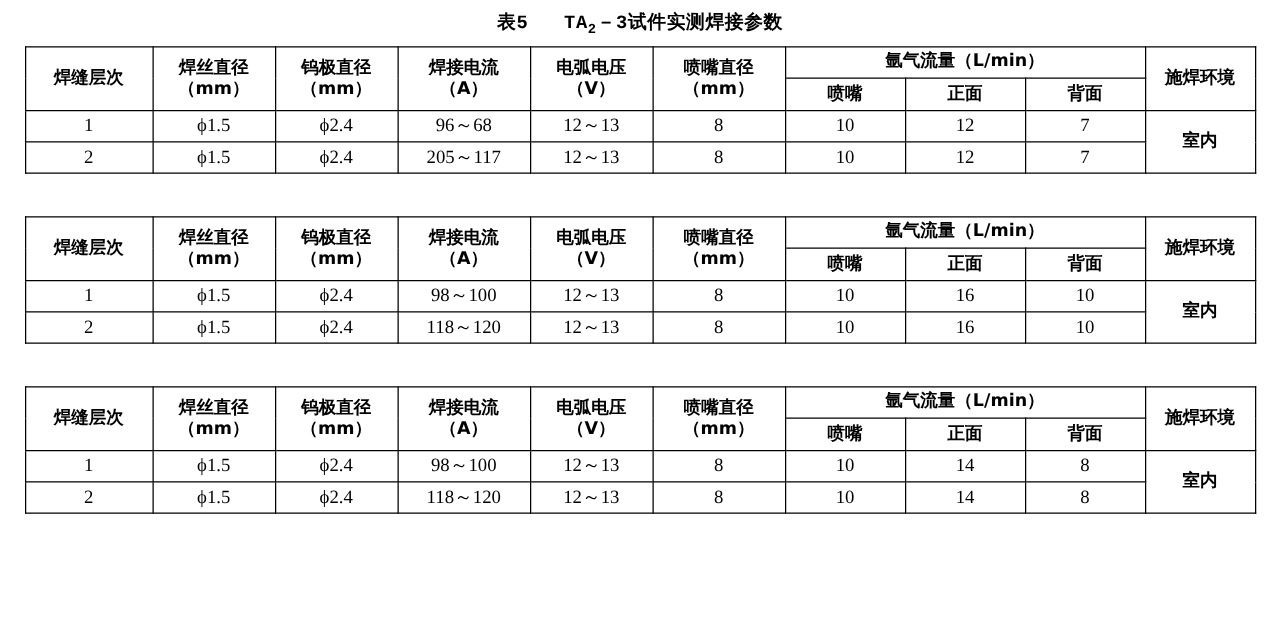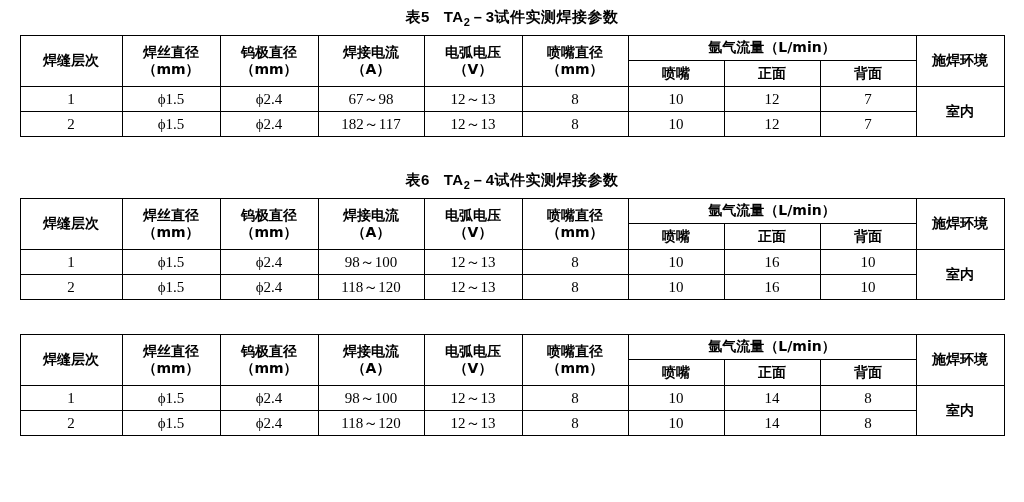--- a/index.html
+++ b/index.html
@@ -17,21 +17,21 @@
   .page {
     position: relative;
     width: 1024px;
     height: 502px;
   }
   .table-block {
     margin: 0 auto;
   }
   .table-caption {
     text-align: center;
-    font-family: Liberation Sans, sans-serif;
+    font-family: Liberation Mono, monospace;
     font-size: 15px;
     font-weight: 700;
     letter-spacing: 0.5px;
     padding-bottom: 7px;
   }
   .table-caption .cap-num {
     font-weight: 700;
   }
   .table-caption .cap-sub {
     font-size: 11px;
@@ -135,118 +135,38 @@
         </tr>
         <tr>
           <th class="sub-head">喷嘴</th>
           <th class="sub-head">正面</th>
           <th class="sub-head">背面</th>
         </tr>
         <tr class="row-h">
           <td class="num">1</td>
           <td class="val phi">ϕ1.5</td>
           <td class="val phi">ϕ2.4</td>
-          <td class="val">67～98</td>
+          <td class="val">96～68</td>
           <td class="val">12～13</td>
           <td class="val">8</td>
           <td class="val">10</td>
           <td class="val">12</td>
           <td class="val">7</td>
           <td rowspan="2">室内</td>
         </tr>
         <tr class="row-h">
           <td class="num">2</td>
           <td class="val phi">ϕ1.5</td>
           <td class="val phi">ϕ2.4</td>
-          <td class="val">182～117</td>
+          <td class="val">205～117</td>
           <td class="val">12～13</td>
           <td class="val">8</td>
           <td class="val">10</td>
           <td class="val">12</td>
           <td class="val">7</td>
-        </tr>
-      </tbody>
-    </table>
-  </div>
-
-  <div class="block-gap-2"></div>
-
-  <div class="table-block">
-    <div class="table-caption">
-      <span class="cap-num">表6</span>
-      <span>&nbsp;&nbsp;</span><span>TA</span><span class="cap-sub">2</span><span>－4试件实测焊接参数</span>
-    </div>
-    <table class="param">
-      <colgroup>
-        <col style="width:102px">
-        <col style="width:98px">
-        <col style="width:98px">
-        <col style="width:106px">
-        <col style="width:98px">
-        <col style="width:106px">
-        <col style="width:96px">
-        <col style="width:96px">
-        <col style="width:96px">
-        <col style="width:88px">
-      </colgroup>
-      <tbody>
-        <tr>
-          <th rowspan="2" class="hdr-two-line">
-            <div class="l1">焊缝层次</div>
-          </th>
-          <th rowspan="2" class="hdr-two-line">
-            <div class="l1">焊丝直径</div>
-            <div class="l2">（mm）</div>
-          </th>
-          <th rowspan="2" class="hdr-two-line">
-            <div class="l1">钨极直径</div>
-            <div class="l2">（mm）</div>
-          </th>
-          <th rowspan="2" class="hdr-two-line">
-            <div class="l1">焊接电流</div>
-            <div class="l2">（A）</div>
-          </th>
-          <th rowspan="2" class="hdr-two-line">
-            <div class="l1">电弧电压</div>
-            <div class="l2">（V）</div>
-          </th>
-          <th rowspan="2" class="hdr-two-line">
-            <div class="l1">喷嘴直径</div>
-            <div class="l2">（mm）</div>
-          </th>
-          <th colspan="3" class="grp-head">氩气流量（L/min）</th>
-          <th rowspan="2" class="hdr-two-line">施焊环境</th>
-        </tr>
-        <tr>
-          <th class="sub-head">喷嘴</th>
-          <th class="sub-head">正面</th>
-          <th class="sub-head">背面</th>
-        </tr>
-        <tr class="row-h">
-          <td class="num">1</td>
-          <td class="val phi">ϕ1.5</td>
-          <td class="val phi">ϕ2.4</td>
-          <td class="val">98～100</td>
-          <td class="val">12～13</td>
-          <td class="val">8</td>
-          <td class="val">10</td>
-          <td class="val">16</td>
-          <td class="val">10</td>
-          <td rowspan="2">室内</td>
-        </tr>
-        <tr class="row-h">
-          <td class="num">2</td>
-          <td class="val phi">ϕ1.5</td>
-          <td class="val phi">ϕ2.4</td>
-          <td class="val">118～120</td>
-          <td class="val">12～13</td>
-          <td class="val">8</td>
-          <td class="val">10</td>
-          <td class="val">16</td>
-          <td class="val">10</td>
         </tr>
       </tbody>
     </table>
   </div>
 
   <div class="block-gap-2"></div>
 
   <div class="table-block">
     <table class="param">
       <colgroup>
@@ -295,32 +215,108 @@
           <th class="sub-head">背面</th>
         </tr>
         <tr class="row-h">
           <td class="num">1</td>
           <td class="val phi">ϕ1.5</td>
           <td class="val phi">ϕ2.4</td>
           <td class="val">98～100</td>
           <td class="val">12～13</td>
           <td class="val">8</td>
           <td class="val">10</td>
-          <td class="val">14</td>
-          <td class="val">8</td>
+          <td class="val">16</td>
+          <td class="val">10</td>
           <td rowspan="2">室内</td>
         </tr>
         <tr class="row-h">
           <td class="num">2</td>
           <td class="val phi">ϕ1.5</td>
           <td class="val phi">ϕ2.4</td>
           <td class="val">118～120</td>
           <td class="val">12～13</td>
           <td class="val">8</td>
           <td class="val">10</td>
-          <td class="val">14</td>
-          <td class="val">8</td>
+          <td class="val">16</td>
+          <td class="val">10</td>
         </tr>
       </tbody>
     </table>
   </div>
 
+  <div class="block-gap-2"></div>
+
+  <div class="table-block">
+    <table class="param">
+      <colgroup>
+        <col style="width:102px">
+        <col style="width:98px">
+        <col style="width:98px">
+        <col style="width:106px">
+        <col style="width:98px">
+        <col style="width:106px">
+        <col style="width:96px">
+        <col style="width:96px">
+        <col style="width:96px">
+        <col style="width:88px">
+      </colgroup>
+      <tbody>
+        <tr>
+          <th rowspan="2" class="hdr-two-line">
+            <div class="l1">焊缝层次</div>
+          </th>
+          <th rowspan="2" class="hdr-two-line">
+            <div class="l1">焊丝直径</div>
+            <div class="l2">（mm）</div>
+          </th>
+          <th rowspan="2" class="hdr-two-line">
+            <div class="l1">钨极直径</div>
+            <div class="l2">（mm）</div>
+          </th>
+          <th rowspan="2" class="hdr-two-line">
+            <div class="l1">焊接电流</div>
+            <div class="l2">（A）</div>
+          </th>
+          <th rowspan="2" class="hdr-two-line">
+            <div class="l1">电弧电压</div>
+            <div class="l2">（V）</div>
+          </th>
+          <th rowspan="2" class="hdr-two-line">
+            <div class="l1">喷嘴直径</div>
+            <div class="l2">（mm）</div>
+          </th>
+          <th colspan="3" class="grp-head">氩气流量（L/min）</th>
+          <th rowspan="2" class="hdr-two-line">施焊环境</th>
+        </tr>
+        <tr>
+          <th class="sub-head">喷嘴</th>
+          <th class="sub-head">正面</th>
+          <th class="sub-head">背面</th>
+        </tr>
+        <tr class="row-h">
+          <td class="num">1</td>
+          <td class="val phi">ϕ1.5</td>
+          <td class="val phi">ϕ2.4</td>
+          <td class="val">98～100</td>
+          <td class="val">12～13</td>
+          <td class="val">8</td>
+          <td class="val">10</td>
+          <td class="val">14</td>
+          <td class="val">8</td>
+          <td rowspan="2">室内</td>
+        </tr>
+        <tr class="row-h">
+          <td class="num">2</td>
+          <td class="val phi">ϕ1.5</td>
+          <td class="val phi">ϕ2.4</td>
+          <td class="val">118～120</td>
+          <td class="val">12～13</td>
+          <td class="val">8</td>
+          <td class="val">10</td>
+          <td class="val">14</td>
+          <td class="val">8</td>
+        </tr>
+      </tbody>
+    </table>
+  </div>
+
 </div>
 
 </body></html>

